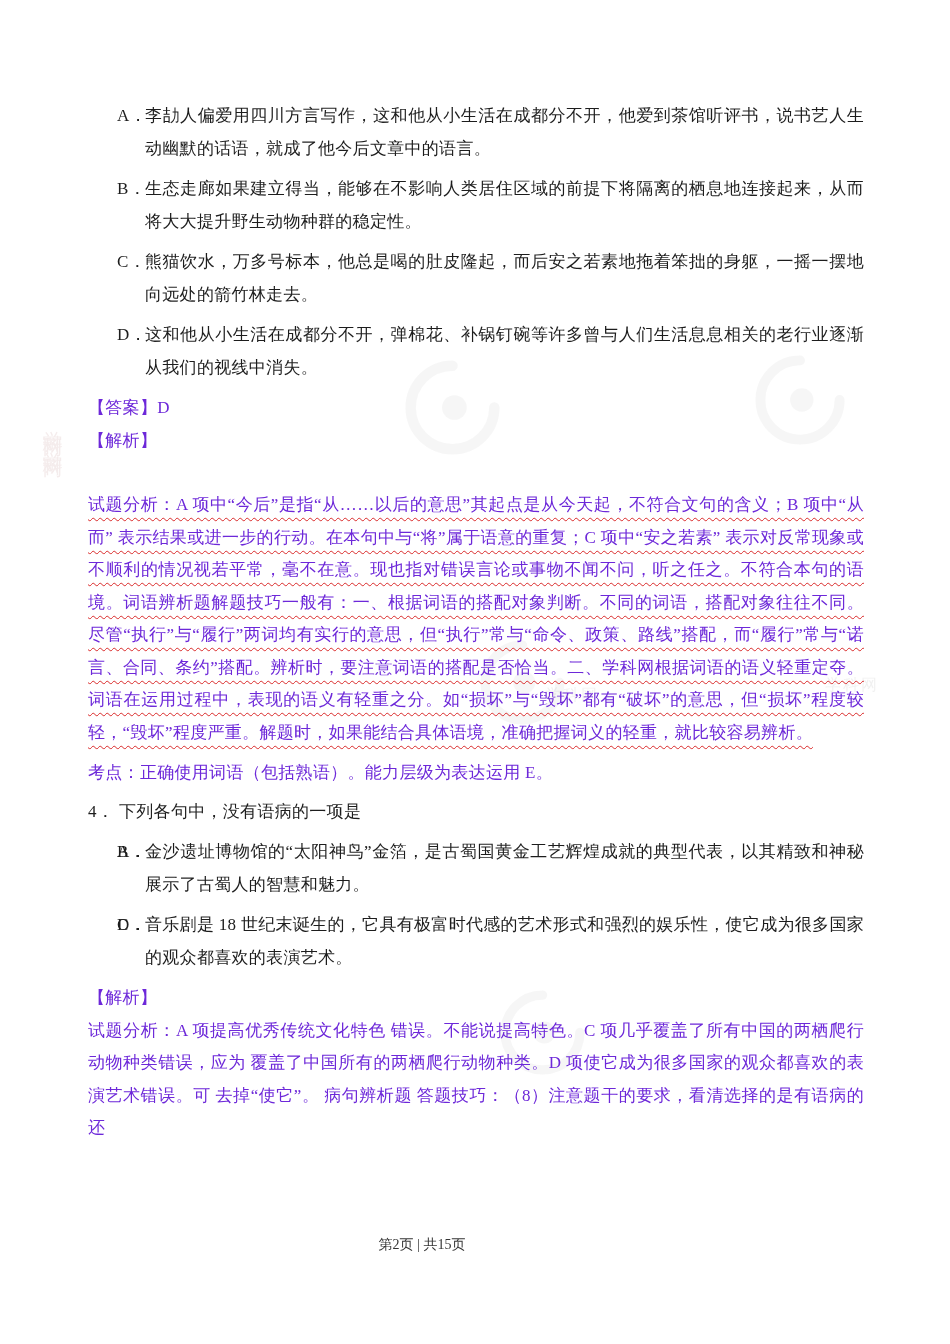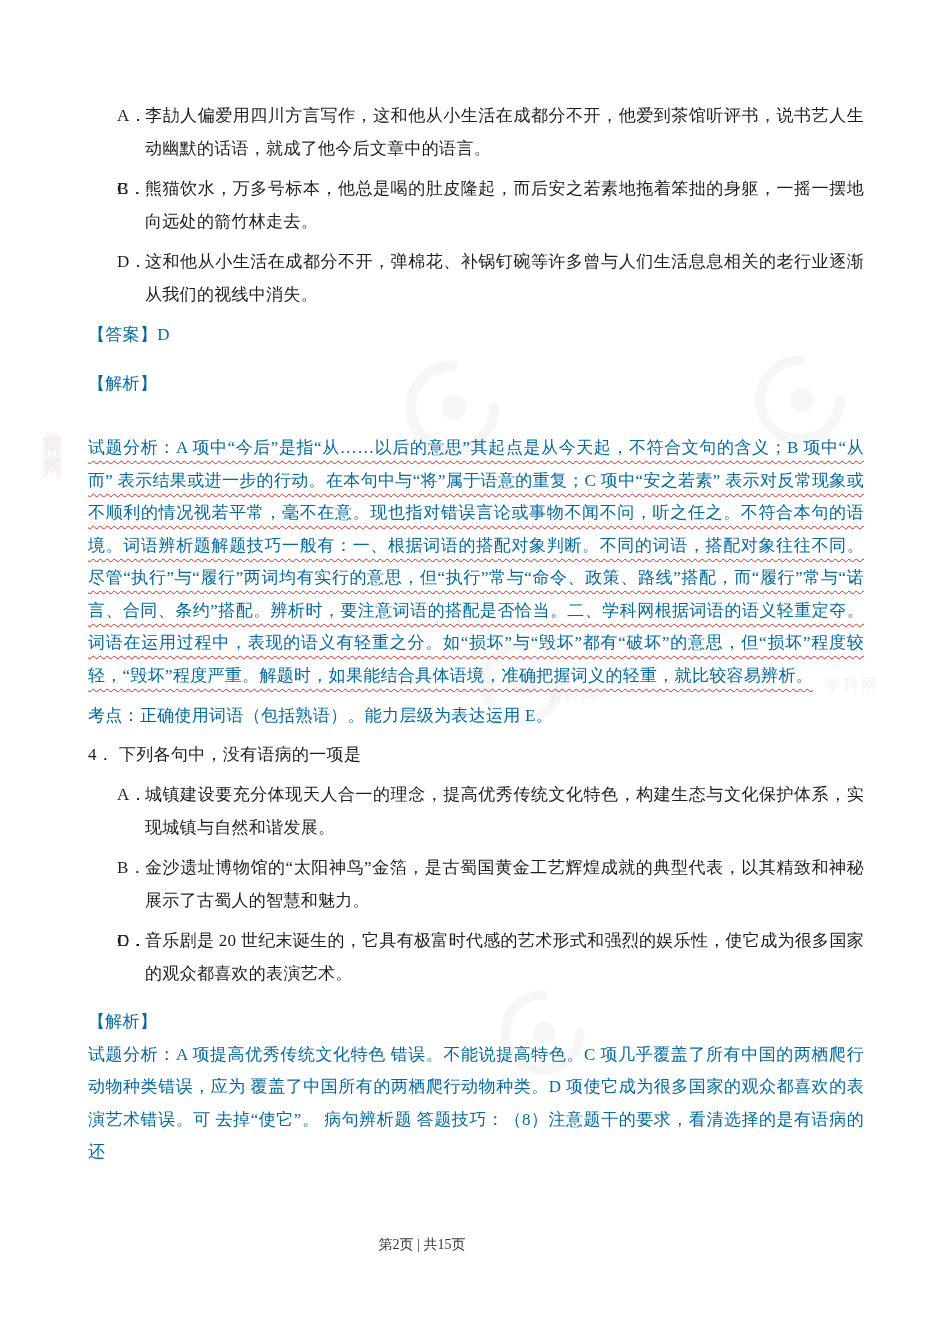--- a/index.html
+++ b/index.html
@@ -34,27 +34,27 @@
     position: relative;
     padding-left: 57px;
     margin-bottom: 8px;
   }
   .opt-label {
     position: absolute;
     left: 29px;
     top: 0;
   }
   .red {
-    color: #0369a1;
+    color: #6d28d9;
   }
   .answer-line {
     margin-top: 2px;
   }
   .analysis-title {
-    margin-top: 16px;
+    margin-top: 0px;
   }
   .analysis-body {
     margin-top: 0px;
   }
   .wavy {
     text-decoration-line: underline;
     text-decoration-style: wavy;
     text-decoration-color: rgba(211, 11, 11, 0.85);
     text-decoration-thickness: 1px;
     text-underline-offset: 7px;
@@ -146,20 +146,21 @@
 
   <div class="content">
 
     <div>
       <div class="option">
         <span class="opt-label">A．</span>
         <span>李劼人偏爱用四川方言写作，这和他从小生活在成都分不开，他爱到茶馆听评书，说书艺人生动幽默的话语，就成了他今后文章中的语言。</span>
       </div>
       <div class="option">
         <span class="opt-label">B．</span>
+        <span>生态走廊如果建立得当，能够在不影响人类居住区域的前提下将隔离的栖息地连接起来，从而将大大提升野生动物种群的稳定性。</span>
       </div>
       <div class="option">
         <span class="opt-label">C．</span>
         <span>熊猫饮水，万多号标本，他总是喝的肚皮隆起，而后安之若素地拖着笨拙的身躯，一摇一摆地向远处的箭竹林走去。</span>
       </div>
       <div class="option">
         <span class="opt-label">D．</span>
         <span>这和他从小生活在成都分不开，弹棉花、补锅钉碗等许多曾与人们生活息息相关的老行业逐渐从我们的视线中消失。</span>
       </div>
     </div>
@@ -172,32 +173,31 @@
     <div class="red kaodian">考点：正确使用词语（包括熟语）。能力层级为表达运用 E。</div>
 
     <div class="question-stem">
       <span class="q-num">4．</span>
       <span>下列各句中，没有语病的一项是</span>
     </div>
 
     <div style="margin-top:8px;">
       <div class="option">
         <span class="opt-label">A．</span>
-        <span>城镇建设要充分体现天人合一的理念，提高优秀传统文化特色，构建生态与文化保护体系，实现城镇与自然和谐发展。</span>
       </div>
       <div class="option">
         <span class="opt-label">B．</span>
         <span>金沙遗址博物馆的“太阳神鸟”金箔，是古蜀国黄金工艺辉煌成就的典型代表，以其精致和神秘展示了古蜀人的智慧和魅力。</span>
       </div>
       <div class="option">
         <span class="opt-label">C．</span>
       </div>
       <div class="option">
         <span class="opt-label">D．</span>
-        <span>音乐剧是 20 世纪末诞生的，它具有极富时代感的艺术形式和强烈的娱乐性，使它成为很多国家的观众都喜欢的表演艺术。</span>
+        <span>音乐剧是 18 世纪末诞生的，它具有极富时代感的艺术形式和强烈的娱乐性，使它成为很多国家的观众都喜欢的表演艺术。</span>
       </div>
     </div>
 
     <div class="red analysis-title">【解析】</div>
     <div class="red analysis-body">试题分析：A 项提高优秀传统文化特色 错误。不能说提高特色。C 项几乎覆盖了所有中国的两栖爬行动物种类错误，应为 覆盖了中国所有的两栖爬行动物种类。D 项使它成为很多国家的观众都喜欢的表演艺术错误。可 去掉“使它”。 病句辨析题  答题技巧：（8）注意题干的要求，看清选择的是有语病的还</div>
 
   </div>
 
   <div class="footer">第2页 | 共15页</div>
 

